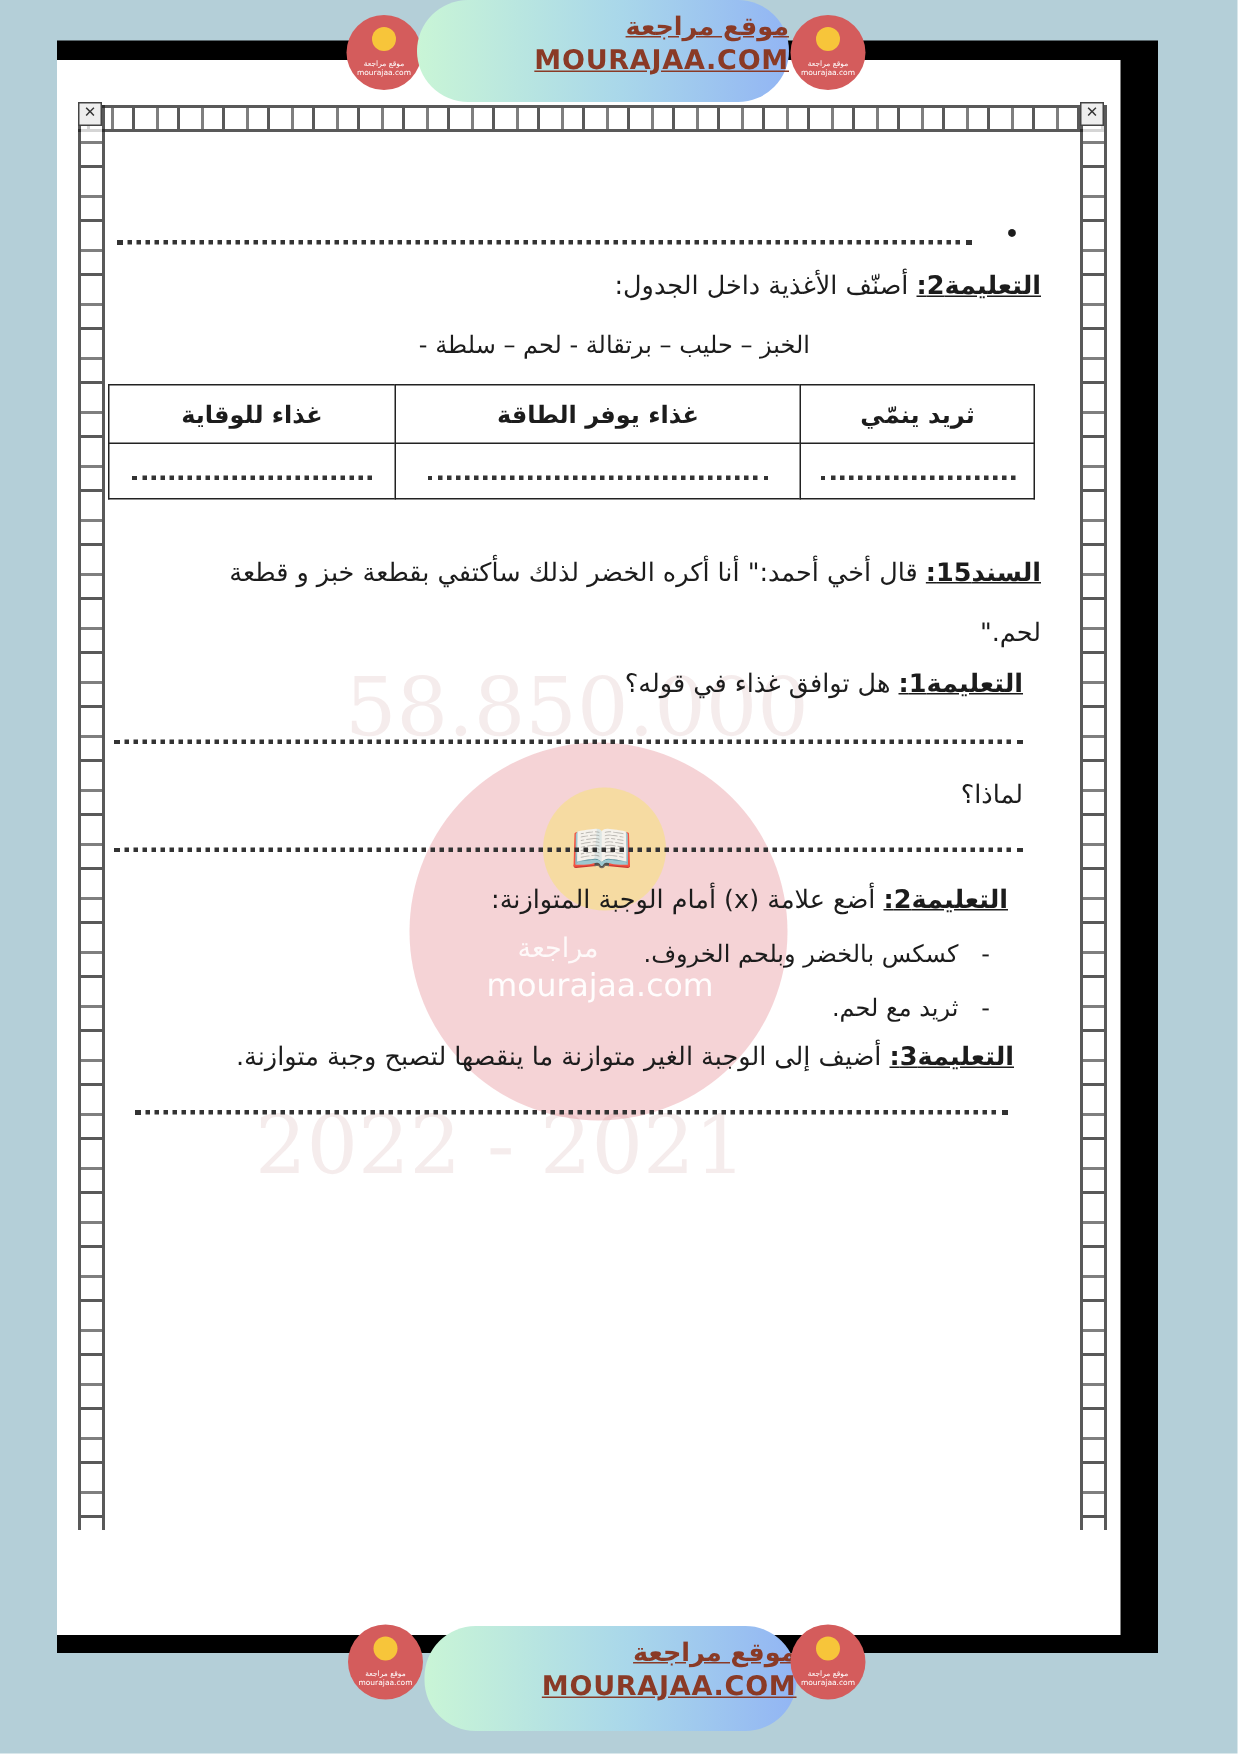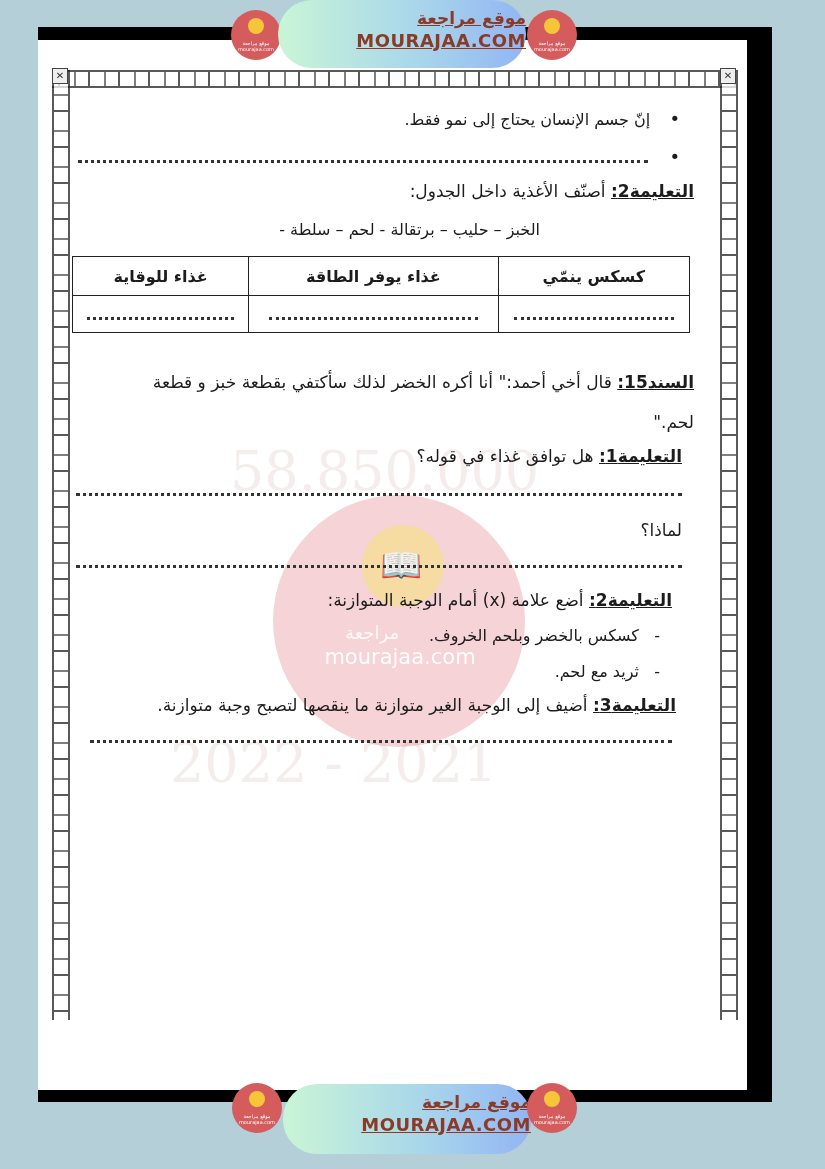--- a/index.html
+++ b/index.html
@@ -67,38 +67,35 @@
 <div class="corner" style="left:720px;top:68px;">✕</div>
 
 <div class="faint" style="left:230px;top:440px;">58.850.000</div>
 <div class="faint" style="left:170px;top:732px;">2022 - 2021</div>
 
 <div class="wm-circle"></div>
 <div class="wm-inner"></div>
 <div class="wm-book">📖</div>
 
 <div class="content">
-  <div class="line bullet" style="top:108px;right:10px;">
-    <span>إنّ جسم الإنسان يحتاج إلى نمو فقط.</span>
-  </div>
   <div class="line" style="top:146px;right:10px;">
     <span class="bullet"></span>
   </div>
   <div class="dots" style="top:160px;left:8px;width:570px;"></div>
 
   <div class="line" style="top:181px;right:-4px;font-size:17px;text-align:right;">
     <span class="label">التعليمة2:</span>
     <span>أصنّف الأغذية داخل الجدول:</span>
   </div>
   <div class="line" style="top:220px;right:150px;">الخبز – حليب – برتقالة -  لحم – سلطة -</div>
 
   <table class="cls">
     <tbody>
         <tr>
-      <th>كسكس ينمّي</th>
+      <th>ثريد ينمّي</th>
       <th>غذاء يوفر الطاقة</th>
       <th>غذاء للوقاية</th>
     </tr>
     <tr>
       <td><span class="cell-dots"></span></td>
       <td><span class="cell-dots"></span></td>
       <td><span class="cell-dots"></span></td>
     </tr>
   </tbody>
     </table>

